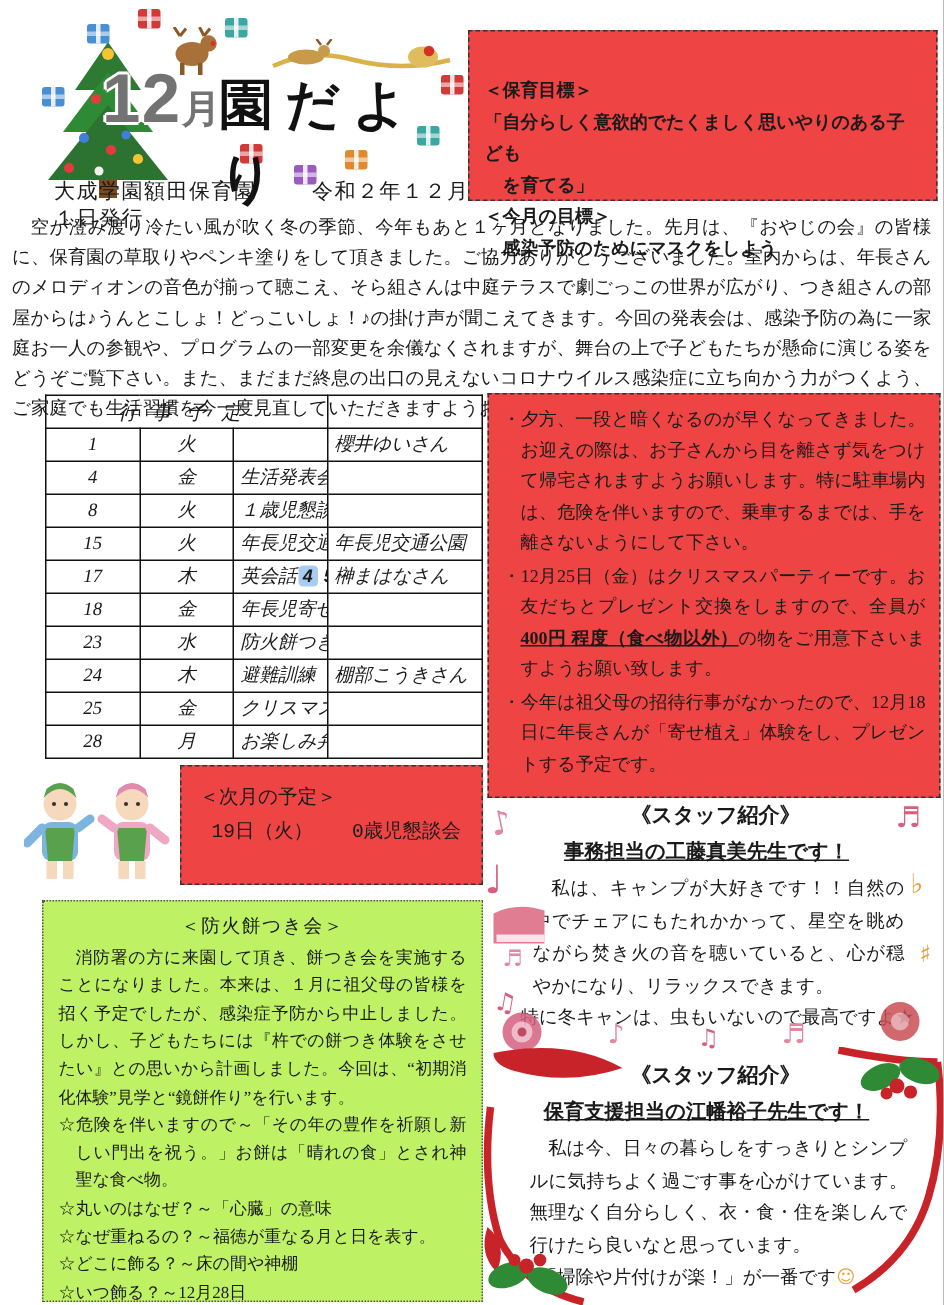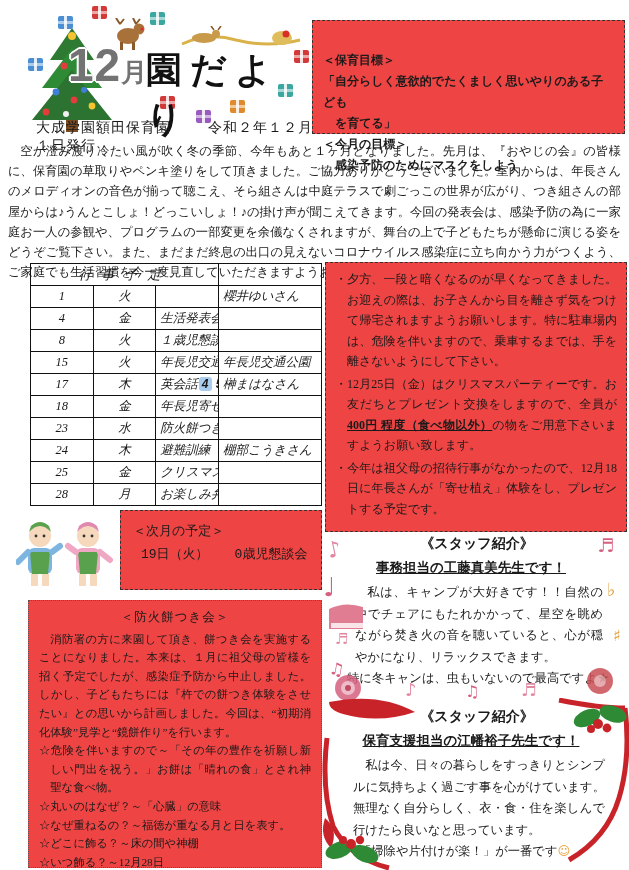--- a/index.html
+++ b/index.html
@@ -11,21 +11,21 @@
      text-shadow:-2px 0 #fff,2px 0 #fff,0 -2px #fff,0 2px #fff,-1px -1px #fff,1px 1px #fff,-1px 1px #fff,1px -1px #fff;}
   #month-badge .num{font-size:46px;letter-spacing:1px;}
   #month-badge .tsuki{font-size:26px;}
   #page-title{font-size:36px;font-weight:bold;letter-spacing:8px;color:#111;}
   #pub-line{font-size:14px;letter-spacing:1px;}
   .gift{position:absolute;width:15px;height:13px;border-radius:2px;}
   .gift::before{content:"";position:absolute;left:50%;top:0;width:3px;height:100%;margin-left:-1.5px;background:rgba(255,255,255,.85);}
   .gift::after{content:"";position:absolute;top:50%;left:0;height:3px;width:100%;margin-top:-1.5px;background:rgba(255,255,255,.55);}
   
   .dashbox{border:1.6px dashed #333;background:#ef4444;box-sizing:border-box;}
-  .dotbox{border:1.6px dotted #555;background:#ef4444;box-sizing:border-box;}
+  .dotbox{border:1.6px dotted #555;background:#bef264;box-sizing:border-box;}
   #goals-box{padding:8px 10px;font-family:"Liberation Sans",sans-serif;font-weight:bold;
      font-size:12px;line-height:21px;white-space:pre-line;}
   #intro-par{font-size:12.3px;line-height:20.2px;text-align:justify;text-indent:1em;}
   
   table.sched{border-collapse:collapse;width:292px;table-layout:fixed;font-size:12.5px;}
   table.sched td{border:1.4px solid #111;height:21px;padding:0 4px;overflow:hidden;white-space:nowrap;}
   td.c-date{width:24px;text-align:center;padding:0 2px;}
   td.c-day{width:24px;text-align:center;padding:0 2px;}
   td.c-event{width:150px;}
   td.c-name{width:94px;}

